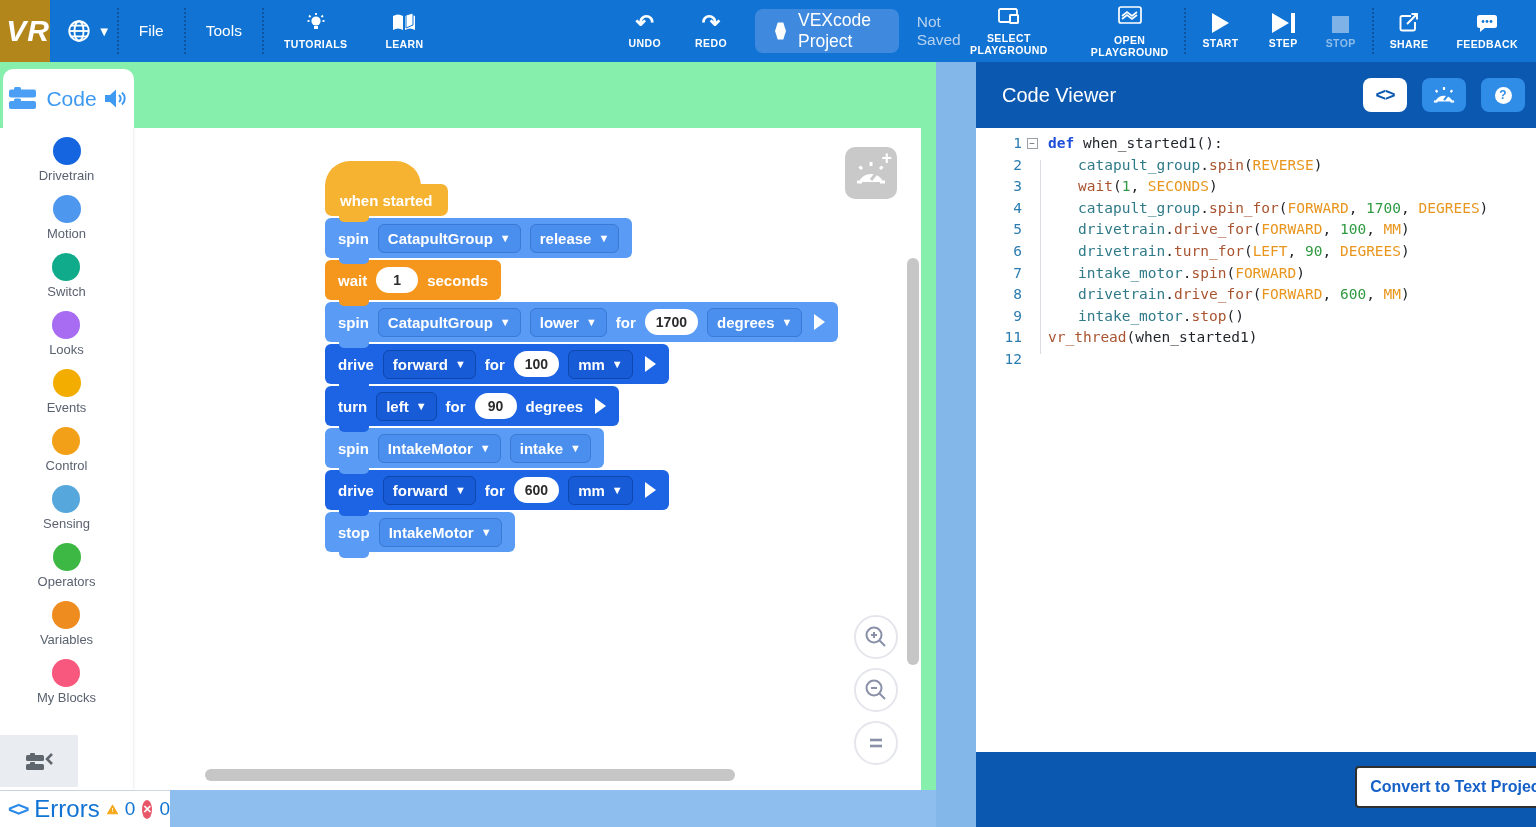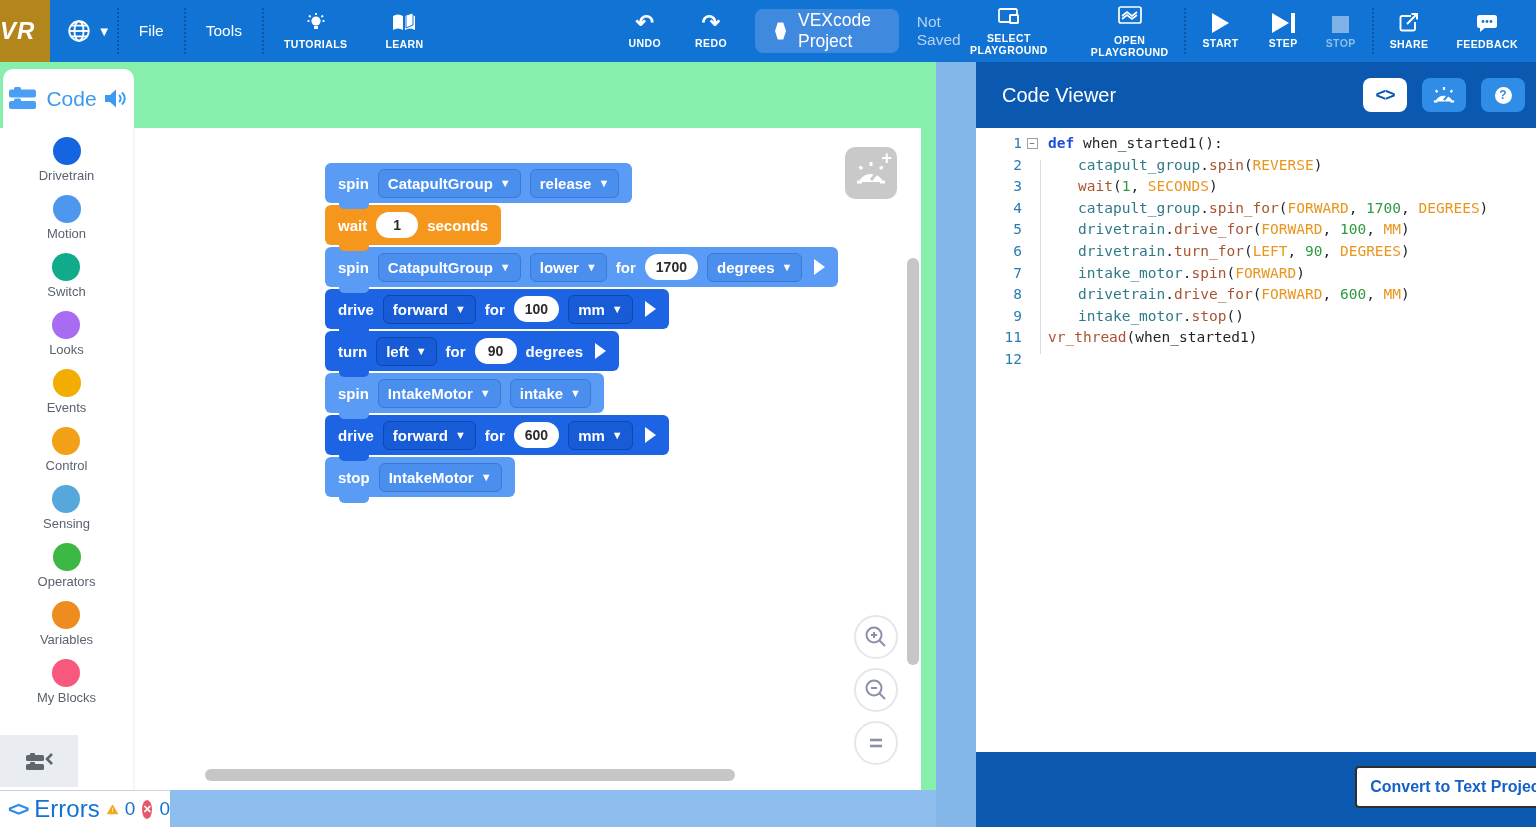--- a/index.html
+++ b/index.html
@@ -2,21 +2,21 @@
 <html><head>
 <meta charset="utf-8">
 <style>
   * { margin:0; padding:0; box-sizing:border-box; }
   html,body { background:#ffffff; }
   body { font-family:"Liberation Sans", sans-serif; }
   #app { position:relative; width:1536px; height:827px; overflow:hidden; background:#83b7ea; }
 
   
   .topbar { position:absolute; left:0; top:0; width:1536px; height:62px; background:#1174d4; display:flex; align-items:center; color:#fff; z-index:10; }
-  .vr-logo { width:78px; height:62px; background:#b2861b; display:flex; align-items:center; justify-content:flex-start; font-size:24px; font-weight:bold; font-style:italic; letter-spacing:1px; cursor:pointer; }
+  .vr-logo { width:78px; height:62px; background:#b2861b; display:flex; align-items:center; justify-content:flex-end; font-size:30px; font-weight:bold; font-style:italic; letter-spacing:1px; cursor:pointer; }
   .tb-globe { display:flex; align-items:center; gap:6px; margin-left:16px; cursor:pointer; }
   .tb-caret { font-size:13px; }
   .tb-divider { height:46px; border-left:2px dotted rgba(8,45,90,.45); margin:0 6px; }
   .tb-menu { background:none; border:none; color:#fff; font-size:15.5px; font-family:inherit; padding:8px 14px; cursor:pointer; }
   .tb-stack { background:none; border:none; color:#fff; display:flex; flex-direction:column; align-items:center; gap:4px; font-family:inherit; cursor:pointer; padding:0 6px; }
   .tb-stack .lbl { font-size:10.5px; font-weight:bold; letter-spacing:.4px; color:#fff; }
   .tb-stack .big { font-size:22px; line-height:20px; font-weight:bold; }
   .tb-stack.disabled .lbl { color:#8fbce9; }
   .project-pill { display:flex; align-items:center; gap:12px; background:#3f8ade; border-radius:8px; height:44px; padding:0 20px; margin-left:22px; font-size:17.5px; cursor:pointer; }
   .hexagon { width:18px; height:18px; background:#fff; clip-path:polygon(25% 3%, 75% 3%, 100% 50%, 75% 97%, 25% 97%, 0% 50%); }
@@ -285,20 +285,27 @@
         <polyline points="28,5 23,10 28,15" fill="none" stroke="#5f666e" stroke-width="2.6"></polyline>
         <rect x="6" y="4" width="5" height="3" rx="1"></rect>
           <rect x="2" y="6" width="18" height="6" rx="1.5"></rect>
         <rect x="6" y="13" width="5" height="3" rx="1"></rect>
           <rect x="2" y="15" width="18" height="6" rx="1.5"></rect>
       </svg>
     </button>
 
     <div class="canvas">
       <div class="blocks" id="blocks">
+          <div class="hat" style="--c: #f5b331; position: relative; z-index: 40;">
+            <div class="dome"></div>
+            <div class="hbody">
+              <span>when started</span>
+            </div>
+            <span class="bump"></span>
+          </div>
           <div class="blk" style="--c: #5a9cf5; --ddc: #4a8eee; --ddb: #3a79d6; position: relative; z-index: 39;">
             <span>spin</span>
             <span class="dd">
               <span>CatapultGroup</span>
               <span class="caret">▼</span>
             </span>
             <span class="dd">
               <span>release</span>
               <span class="caret">▼</span>
             </span>

